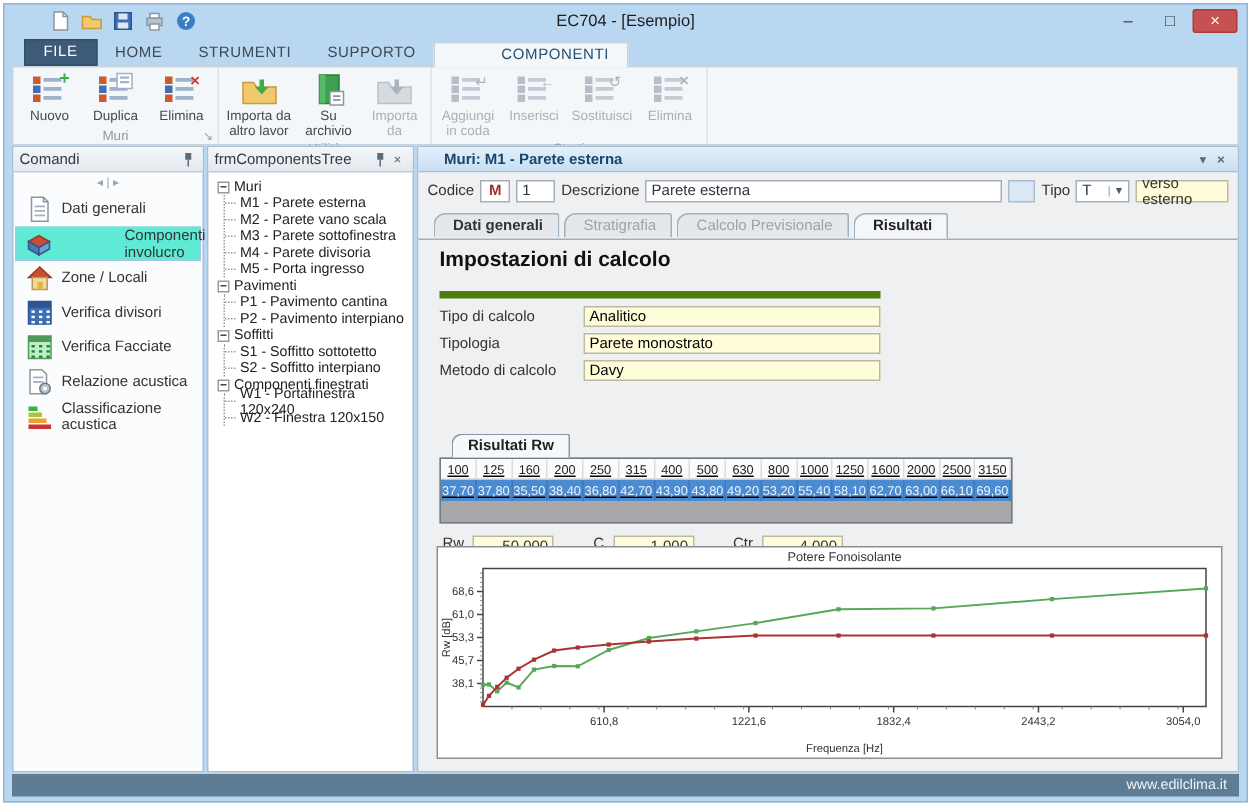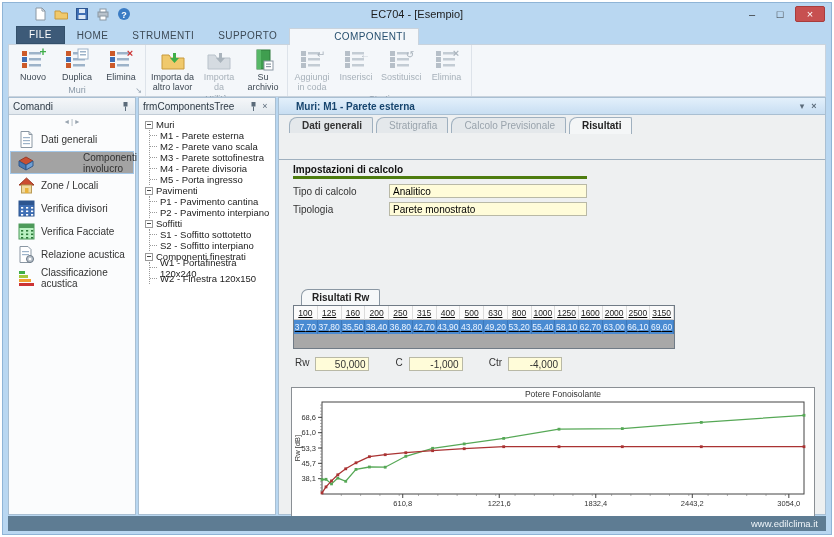--- a/index.html
+++ b/index.html
@@ -35,21 +35,21 @@
   .panels { position:absolute; top:94px; left:5px; right:5px; bottom:19px; display:flex; gap:2px; }
   .ppanel { border:1px solid #a9bfd2; background:#fbfcfd; position:relative; }
   .phead { height:17px; background:linear-gradient(#f5f7f9,#e2e9ef); border-bottom:1px solid #c2ccd6; display:flex; align-items:center; padding:1px 4px; font-size:10px; color:#2e3a45; }
   .phead .ptitle { flex:1; }
   .phicon { width:12px; height:12px; display:inline-flex; align-items:center; justify-content:center; font-size:9px; color:#5b6b7a; }
 
   
   #sidebar { width:128px; }
   .side-toggle { height:13px; text-align:center; font-size:8px; color:#98a4af; line-height:13px; }
   .side-item { display:flex; align-items:center; gap:5px; height:23px; padding:0 3px 0 6px; margin:0 1px; font-size:10px; color:#333; border:1px solid transparent; }
-  .side-item.selected { background:#a3a3a3; border-color:#a3c7e8;gap:47px; }
+  .side-item.selected { background:#5eead4; border-color:#a3c7e8;gap:47px; }
   .side-ic { width:19px; height:19px; display:inline-flex; }
 
   
   #treepanel { width:138px; background:#fff; }
   .treebody { padding:4px 2px 0 6px; font-size:9.5px; color:#222; }
   .tnode-row { display:flex; align-items:center; height:11px; }
   .texp { width:8px; height:8px; border:1px solid #9a9a9a; background:#fff; display:inline-flex; align-items:center; justify-content:center; margin-right:3px; flex:none; }
   .texp i { display:block; width:4px; height:1px; background:#444; }
   .tchildren { margin-left:4px; border-left:1px dotted #9a9a9a; }
   .tchild { display:flex; align-items:center; height:11px; }
@@ -69,39 +69,39 @@
   .tipoSel { width:36px; justify-content:space-between; }
   .tipoSel .arr { font-size:7px; color:#556; border-left:1px solid #b4bec8; padding-left:3px; }
   .verso { flex:1; }
   .mtabs { height:18px; display:flex; align-items:flex-end; padding-left:10px; background:#eef0f1; }
   .mtab { padding:2px 10px 2px 12px; font-size:10px; color:#9aa4ad; border:1px solid #9fb0bf; border-bottom:none; border-radius:8px 2px 0 0; margin-right:3px; background:#e4e8eb; }
   .mtab.normal { color:#333; font-weight:bold; }
   .mtab.active { background:#f4f6f7; color:#222; font-weight:bold; margin-bottom:-1px; padding-bottom:3px; z-index:2; position:relative; }
   .mcontent { position:absolute; top:61px; left:0; right:0; bottom:0; border-top:1px solid #9fb0bf; background:#eef0f1; }
 
   .impost { position:absolute; left:14px; top:4px; width:294px; }
-  .impost-title { font-size:10px; font-weight:bold; color:#111; border-bottom:3px solid #4d7c0f; padding-bottom:1px; margin-bottom:3px; }
+  .impost-title { font-size:14px; font-weight:bold; color:#111; border-bottom:5px solid #4d7c0f; padding-bottom:14px; margin-bottom:3px; }
   .impost-row { display:flex; align-items:center; height:18px; }
   .impost-row .lab { width:96px; font-size:10px; color:#333; }
   .impost-row .tb { flex:1; height:14px; }
 
   .rwtab { position:absolute; left:22px; top:129px; background:#f6f8f9; border:1px solid #8a97a3; border-bottom:none; border-radius:7px 2px 0 0; font-size:10px; font-weight:bold; color:#222; padding:2px 10px; z-index:2; }
   .tablebox { position:absolute; left:14px; top:145px; width:382px; height:44px; border:1px solid #707b86; background:#a8a8a8;text-decoration:underline; }
   .trow { display:grid; grid-template-columns:repeat(16,1fr); }
   .trow.head { background:#fbfbfb; }
   .trow.head .tc { color:#222; border-right:1px solid #dcdcdc; border-bottom:1px solid #c8c8c8; }
   .trow.vals { background:#4a8bd2; }
   .trow.vals .tc { color:#ecf4fe; border-right:1px solid #3d79bb; }
   .tc { font-size:8.5px; text-align:center; height:14px; line-height:14px; overflow:hidden; }
 
   .indices { position:absolute; left:16px; top:197px; display:flex; gap:6px; font-size:10px; color:#333; }
   .indices .tb { width:54px; height:14px; justify-content:flex-end; }
   .idx-gap { width:14px; }
 
-  .chartbox { position:absolute; left:12px; top:227px; width:524px; height:142px; background:#fff; border:1px solid #8a8f94; }
+  .chartbox { position:absolute; left:12px; top:204px; width:524px; height:142px; background:#fff; border:1px solid #8a8f94; }
 
   
   .statusbar { position:absolute; left:5px; right:5px; bottom:3px; height:15px; background:#5e7c93; display:flex; align-items:center; justify-content:flex-end; padding-right:8px; font-size:9.5px; color:#eef4f9; }
 </style>
 </head>
 <body>
 
 <div id="window">
 
   <div class="titlebar">
@@ -209,42 +209,42 @@
             <div class="rbtn">
               <div class="ricon">
                 <svg width="26" height="26" viewBox="0 0 26 26">
                   <path d="M2 8 h7 l2 3 h13 v11 H2 Z" fill="#f0c96c" stroke="#c89a3c"></path>
                   <path d="M13 6 v5 h-3 l4.5 5 4.5 -5 h-3 v-5 Z" fill="#3fae49"></path>
                 </svg>
               </div>
               <div class="rlabel">Importa da
 altro lavor</div>
             </div>
-            <div class="rbtn disabled">
-              <div class="ricon">
-                <svg width="26" height="26" viewBox="0 0 26 26">
-                  <path d="M2 8 h7 l2 3 h13 v11 H2 Z" fill="#d5dbe1" stroke="#b9c2cb"></path>
-                  <path d="M13 6 v5 h-3 l4.5 5 4.5 -5 h-3 v-5 Z" fill="#aab4bd"></path>
-                </svg>
-              </div>
-              <div class="rlabel">Importa
-da</div>
-            </div>
             <div class="rbtn">
               <div class="ricon">
                 <svg width="26" height="26" viewBox="0 0 26 26">
                   <rect x="7" y="3" width="13" height="19" fill="#3f9e4f" stroke="#2d7a3a"></rect>
                   <rect x="7" y="3" width="4" height="19" fill="#57b867"></rect>
                   <rect x="14" y="14" width="9" height="9" fill="#fff" stroke="#8a97a3"></rect>
                   <rect x="16" y="16.5" width="5" height="1.2" fill="#8a97a3"></rect>
                   <rect x="16" y="19" width="5" height="1.2" fill="#8a97a3"></rect>
                 </svg>
               </div>
               <div class="rlabel">Su
 archivio</div>
+            </div>
+            <div class="rbtn disabled">
+              <div class="ricon">
+                <svg width="26" height="26" viewBox="0 0 26 26">
+                  <path d="M2 8 h7 l2 3 h13 v11 H2 Z" fill="#d5dbe1" stroke="#b9c2cb"></path>
+                  <path d="M13 6 v5 h-3 l4.5 5 4.5 -5 h-3 v-5 Z" fill="#aab4bd"></path>
+                </svg>
+              </div>
+              <div class="rlabel">Importa
+da</div>
             </div>
           </div>
           <div class="rgrouplabel">Utilità<span class="rlauncher">↘</span></div>
         </div>
         <div class="rgroup">
           <div class="rbtns">
             <div class="rbtn disabled">
               <div class="ricon">
                 <svg width="26" height="26" viewBox="0 0 26 26">
                   <rect x="2" y="4" width="5" height="5" fill="#b6bfc8"></rect>
@@ -494,38 +494,56 @@
           </div>
         </div>
     </div>
 
     <div class="ppanel" id="main">
       <div class="mheader">
         <span class="ptitle">Muri: M1 - Parete esterna</span>
         <span class="phicon">▾</span>
         <span class="phicon">×</span>
       </div>
+      <div class="mform">
+        <span>Codice</span>
+        <span class="tb codM">M</span>
+        <span class="tb cod1">1</span>
+        <span>Descrizione</span>
+        <span class="tb descr">Parete esterna</span>
+        <span class="minibox"></span>
+        <span>Tipo</span>
+        <span class="tb tipoSel">
+            <span>T</span>
+            <span class="arr">▼</span>
+          </span>
+        <span class="tb yellow verso">verso esterno</span>
+      </div>
       <div class="mtabs">
           <span class="mtab normal">Dati generali</span>
           <span class="mtab disabled">Stratigrafia</span>
           <span class="mtab disabled">Calcolo Previsionale</span>
           <span class="mtab active">Risultati</span>
         </div>
       <div class="mcontent">
 
         <div class="impost">
           <div class="impost-title">Impostazioni di calcolo</div>
           <div id="impost-rows">
               <div class="impost-row">
                 <span class="lab">Tipo di calcolo</span>
                 <span class="tb yellow">Analitico</span>
               </div>
               <div class="impost-row">
                 <span class="lab">Tipologia</span>
                 <span class="tb yellow">Parete monostrato</span>
+              </div>
+              <div class="impost-row">
+                <span class="lab">Metodo di calcolo</span>
+                <span class="tb yellow">Davy</span>
               </div>
             </div>
         </div>
 
         <div class="rwtab">Risultati Rw</div>
         <div class="tablebox">
           <div class="trow head" id="thead">
               <div class="tc">100</div>
               <div class="tc">125</div>
               <div class="tc">160</div>

